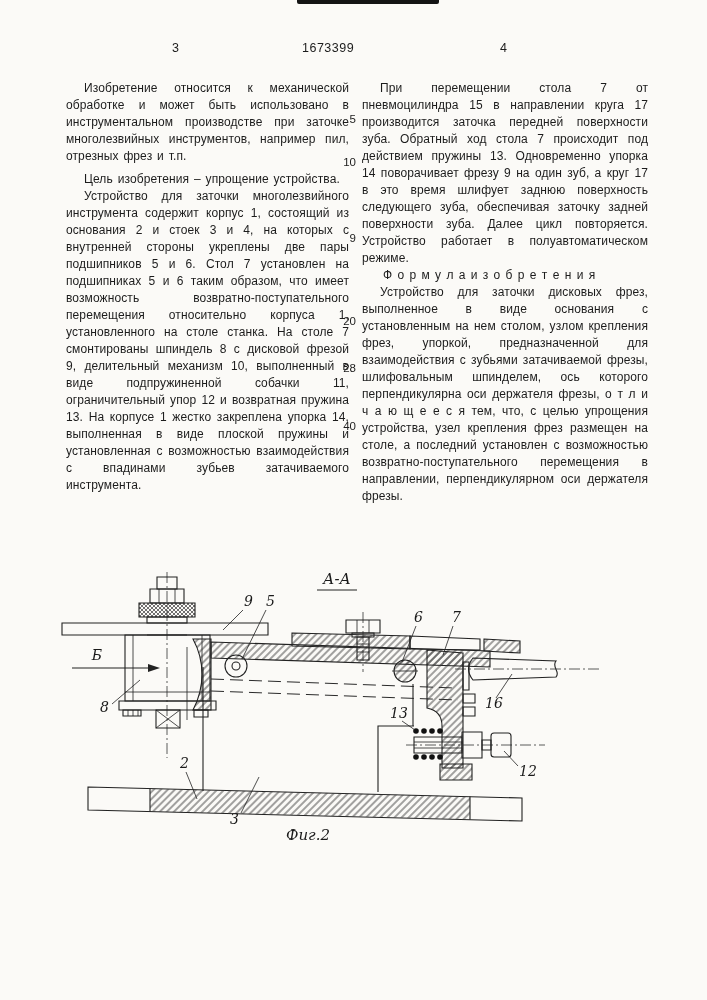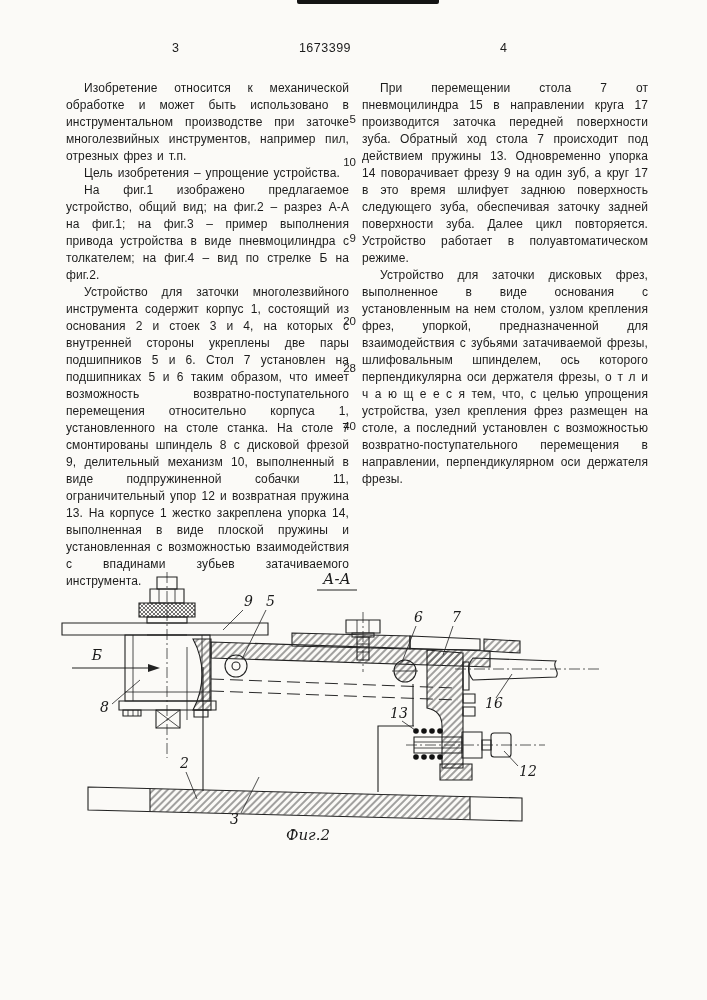--- a/index.html
+++ b/index.html
@@ -4,30 +4,30 @@
 <style>
   html,body{margin:0;padding:0;background:#e8e6e0;}
   .page{
     position:relative; width:707px; height:1000px; margin:0 auto;
     background:#fbfaf7; overflow:hidden;
     font-family:"Liberation Sans",sans-serif; color:#1c1c1c;
   }
   .scan-artifact{position:absolute; left:297px; top:0; width:142px; height:4px; background:#141414; border-radius:0 0 2px 2px;}
   .hdr{position:absolute; top:41px; font-size:12.5px; letter-spacing:0.5px;}
   .hdr-left{left:172px;}
-  .hdr-num{left:285px; width:80px; text-align:center;}
+  .hdr-num{left:302px; width:80px; }
   .hdr-right{left:500px;}
   .col{
     position:absolute; top:80px; text-align:justify;
     font-size:12px; line-height:17px; word-spacing:1.4px; letter-spacing:0.1px;
   }
   .col-left{left:66px; width:283px;}
   .col-right{left:362px; width:286px;}
   .col p{margin:0; text-indent:18px;}
-  p.gap-before{margin-top:0;}
+  p.gap-before{margin-top:6px;}
   p.formula-head{text-indent:21px; letter-spacing:0.3px;}
   .gutter-num{position:absolute; left:334px; width:22px; text-align:right; font-size:11.5px;}
   .gn1{top:113px}.gn2{top:156px}.gn3{top:232px}.gn4{top:315px}.gn5{top:362px}.gn6{top:420px}
   svg{position:absolute; left:0; top:548px;}
   svg *{vector-effect:non-scaling-stroke;}
   .ln{stroke:#222; stroke-width:1.1; fill:none;}
   .thin{stroke:#222; stroke-width:0.8; fill:none;}
   .cl{stroke:#333; stroke-width:0.8; fill:none; stroke-dasharray:11 3 2 3;}
   .hid{stroke:#2a2a2a; stroke-width:1; fill:none; stroke-dasharray:13 6;}
   .hf{fill:url(#ph); stroke:#222; stroke-width:1.1;}
@@ -48,26 +48,26 @@
   <div class="gutter-num gn1">5</div>
   <div class="gutter-num gn2">10</div>
   <div class="gutter-num gn3">9</div>
   <div class="gutter-num gn4">20</div>
   <div class="gutter-num gn5">28</div>
   <div class="gutter-num gn6">40</div>
 
   <div class="col col-left">
     <p>Изобретение относится к механической обработке и может быть использовано в инструментальном производстве при заточке многолезвийных инструментов, например пил, отрезных фрез и т.п.</p>
     <p class="gap-before">Цель изобретения – упрощение устройства.</p>
-    <p>На фиг.1 изображено предлагаемое устройство, общий вид; на фиг.2 – разрез А-А на фиг.1; на фиг.3 – пример выполнения привода устройства в виде пневмоцилиндра с толкателем; на фиг.4 – вид по стрелке Б на фиг.2.</p>
     <p>Устройство для заточки многолезвийного инструмента содержит корпус 1, состоящий из основания 2 и стоек 3 и 4, на которых с внутренней стороны укреплены две пары подшипников 5 и 6. Стол 7 установлен на подшипниках 5 и 6 таким образом, что имеет возможность возвратно-поступательного перемещения относительно корпуса 1, установленного на столе станка. На столе 7 смонтированы шпиндель 8 с дисковой фрезой 9, делительный механизм 10, выполненный в виде подпружиненной собачки 11, ограничительный упор 12 и возвратная пружина 13. На корпусе 1 жестко закреплена упорка 14, выполненная в виде плоской пружины и установленная с возможностью взаимодействия с впадинами зубьев затачиваемого инструмента.</p>
   </div>
 
   <div class="col col-right">
     <p>При перемещении стола 7 от пневмоцилиндра 15 в направлении круга 17 производится заточка передней поверхности зуба. Обратный ход стола 7 происходит под действием пружины 13. Одновременно упорка 14 поворачивает фрезу 9 на один зуб, а круг 17 в это время шлифует заднюю поверхность следующего зуба, обеспечивая заточку задней поверхности зуба. Далее цикл повторяется. Устройство работает в полуавтоматическом режиме.</p>
+    <p class="formula-head">Ф о р м у л а  и з о б р е т е н и я</p>
     <p>Устройство для заточки дисковых фрез, выполненное в виде основания с установленным на нем столом, узлом крепления фрез, упоркой, предназначенной для взаимодействия с зубьями затачиваемой фрезы, шлифовальным шпинделем, ось которого перпендикулярна оси держателя фрезы, о т л и ч а ю щ е е с я тем, что, с целью упрощения устройства, узел крепления фрез размещен на столе, а последний установлен с возможностью возвратно-поступательного перемещения в направлении, перпендикулярном оси держателя фрезы.</p>
   </div>
 
   <svg width="707" height="310" viewBox="0 548 707 310">
     <defs>
       <pattern id="ph" width="5" height="5" patternUnits="userSpaceOnUse" patternTransform="rotate(45)">
         <line x1="2" y1="0" x2="2" y2="5" stroke="#333" stroke-width="0.9"></line>
       </pattern>
       <pattern id="pk" width="4" height="4" patternUnits="userSpaceOnUse">
         <path d="M0,4 l4,-4 M0,0 l4,4" stroke="#333" stroke-width="0.7"></path>

